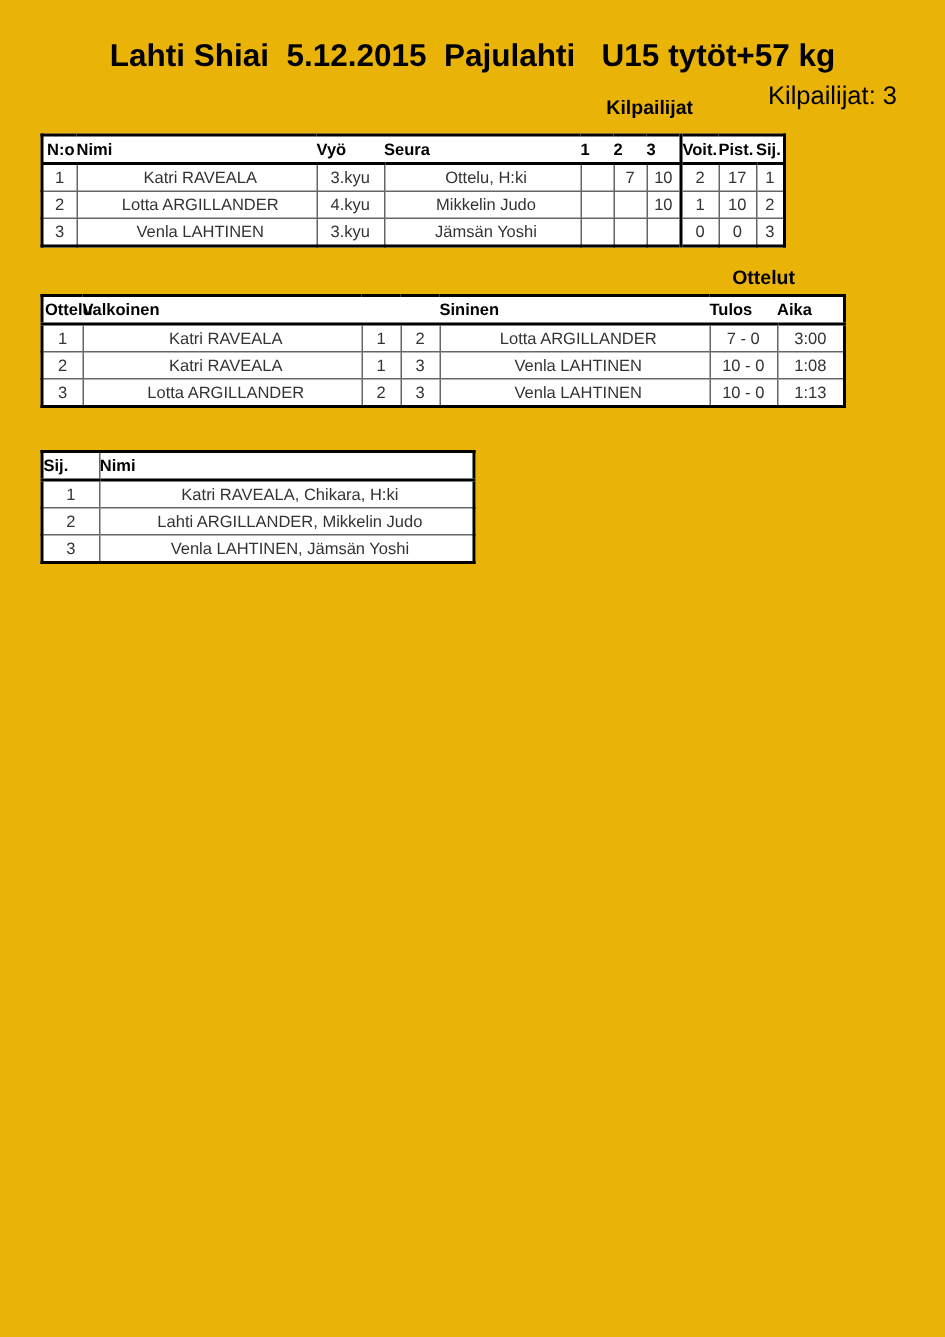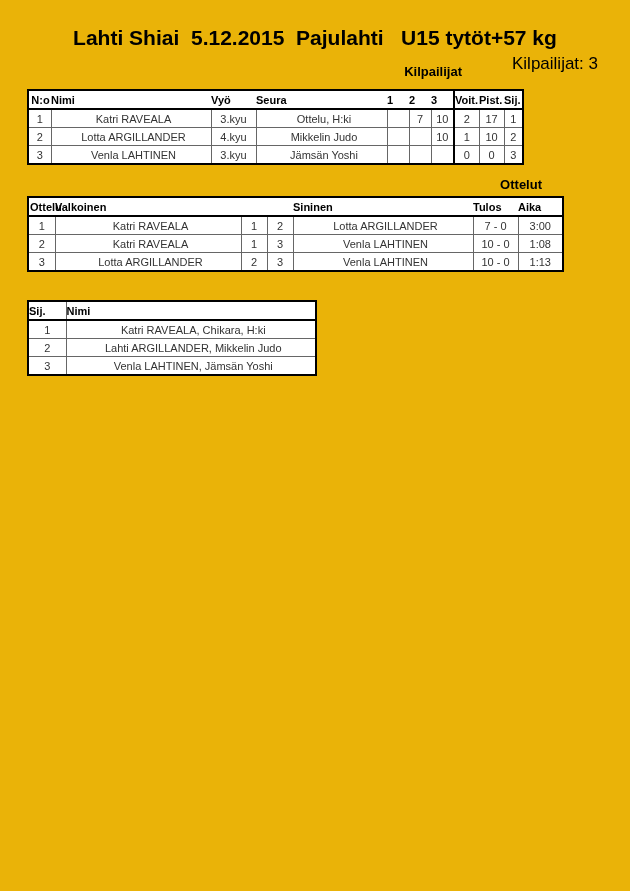--- a/index.html
+++ b/index.html
@@ -30,21 +30,21 @@
     margin-left: 15px;
   }
   .sec-title {
     position: absolute;
     font-size: 13px;
     font-weight: bold;
     text-align: right;
     color: #000;
   }
   .sec-title.s1 { top: 64px;  left: 27px; width: 435px; }
-  .sec-title.s2 { top: 177px; left: 34px; width: 508px; }
+  .sec-title.s2 { top: 177px; left: 22px; width: 508px; }
   .sec-title.s3 { top: 283px; left: 27px; width: 287px; }
 
   table.tbl {
     position: absolute;
     border-collapse: collapse;
     table-layout: fixed;
     border: 2px solid #000;
     background: #fff;
   }
   table.tbl1 { top: 89px;  left: 27px; width: 495px; }

